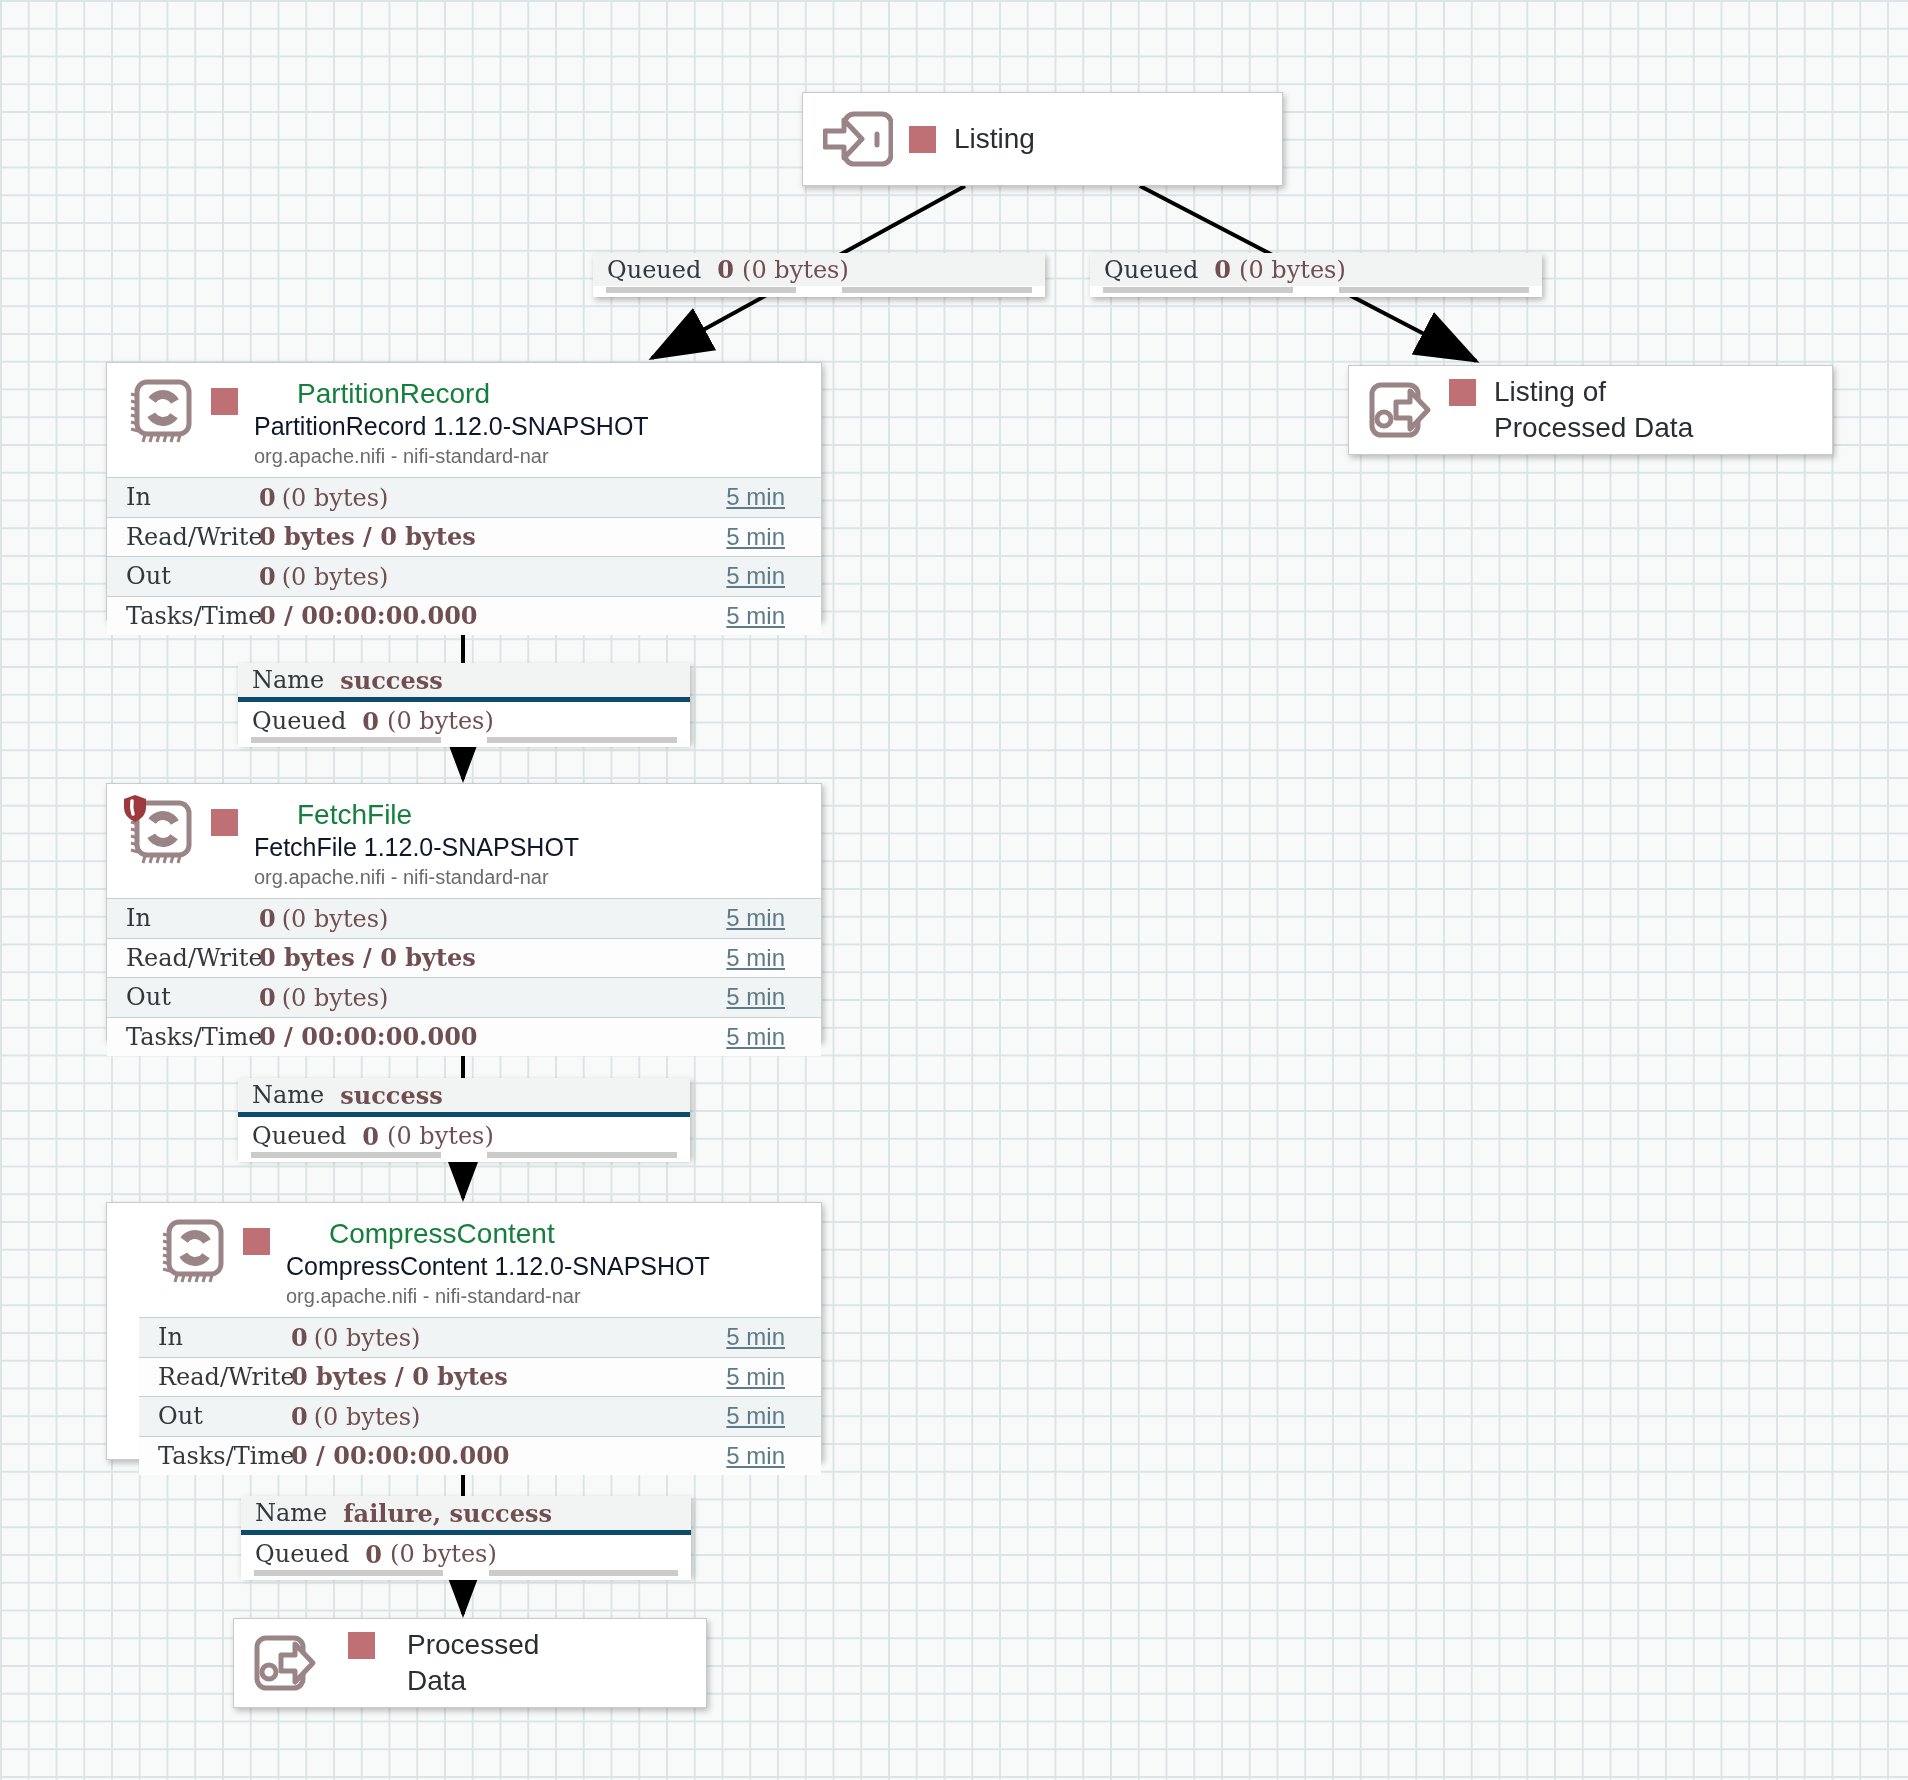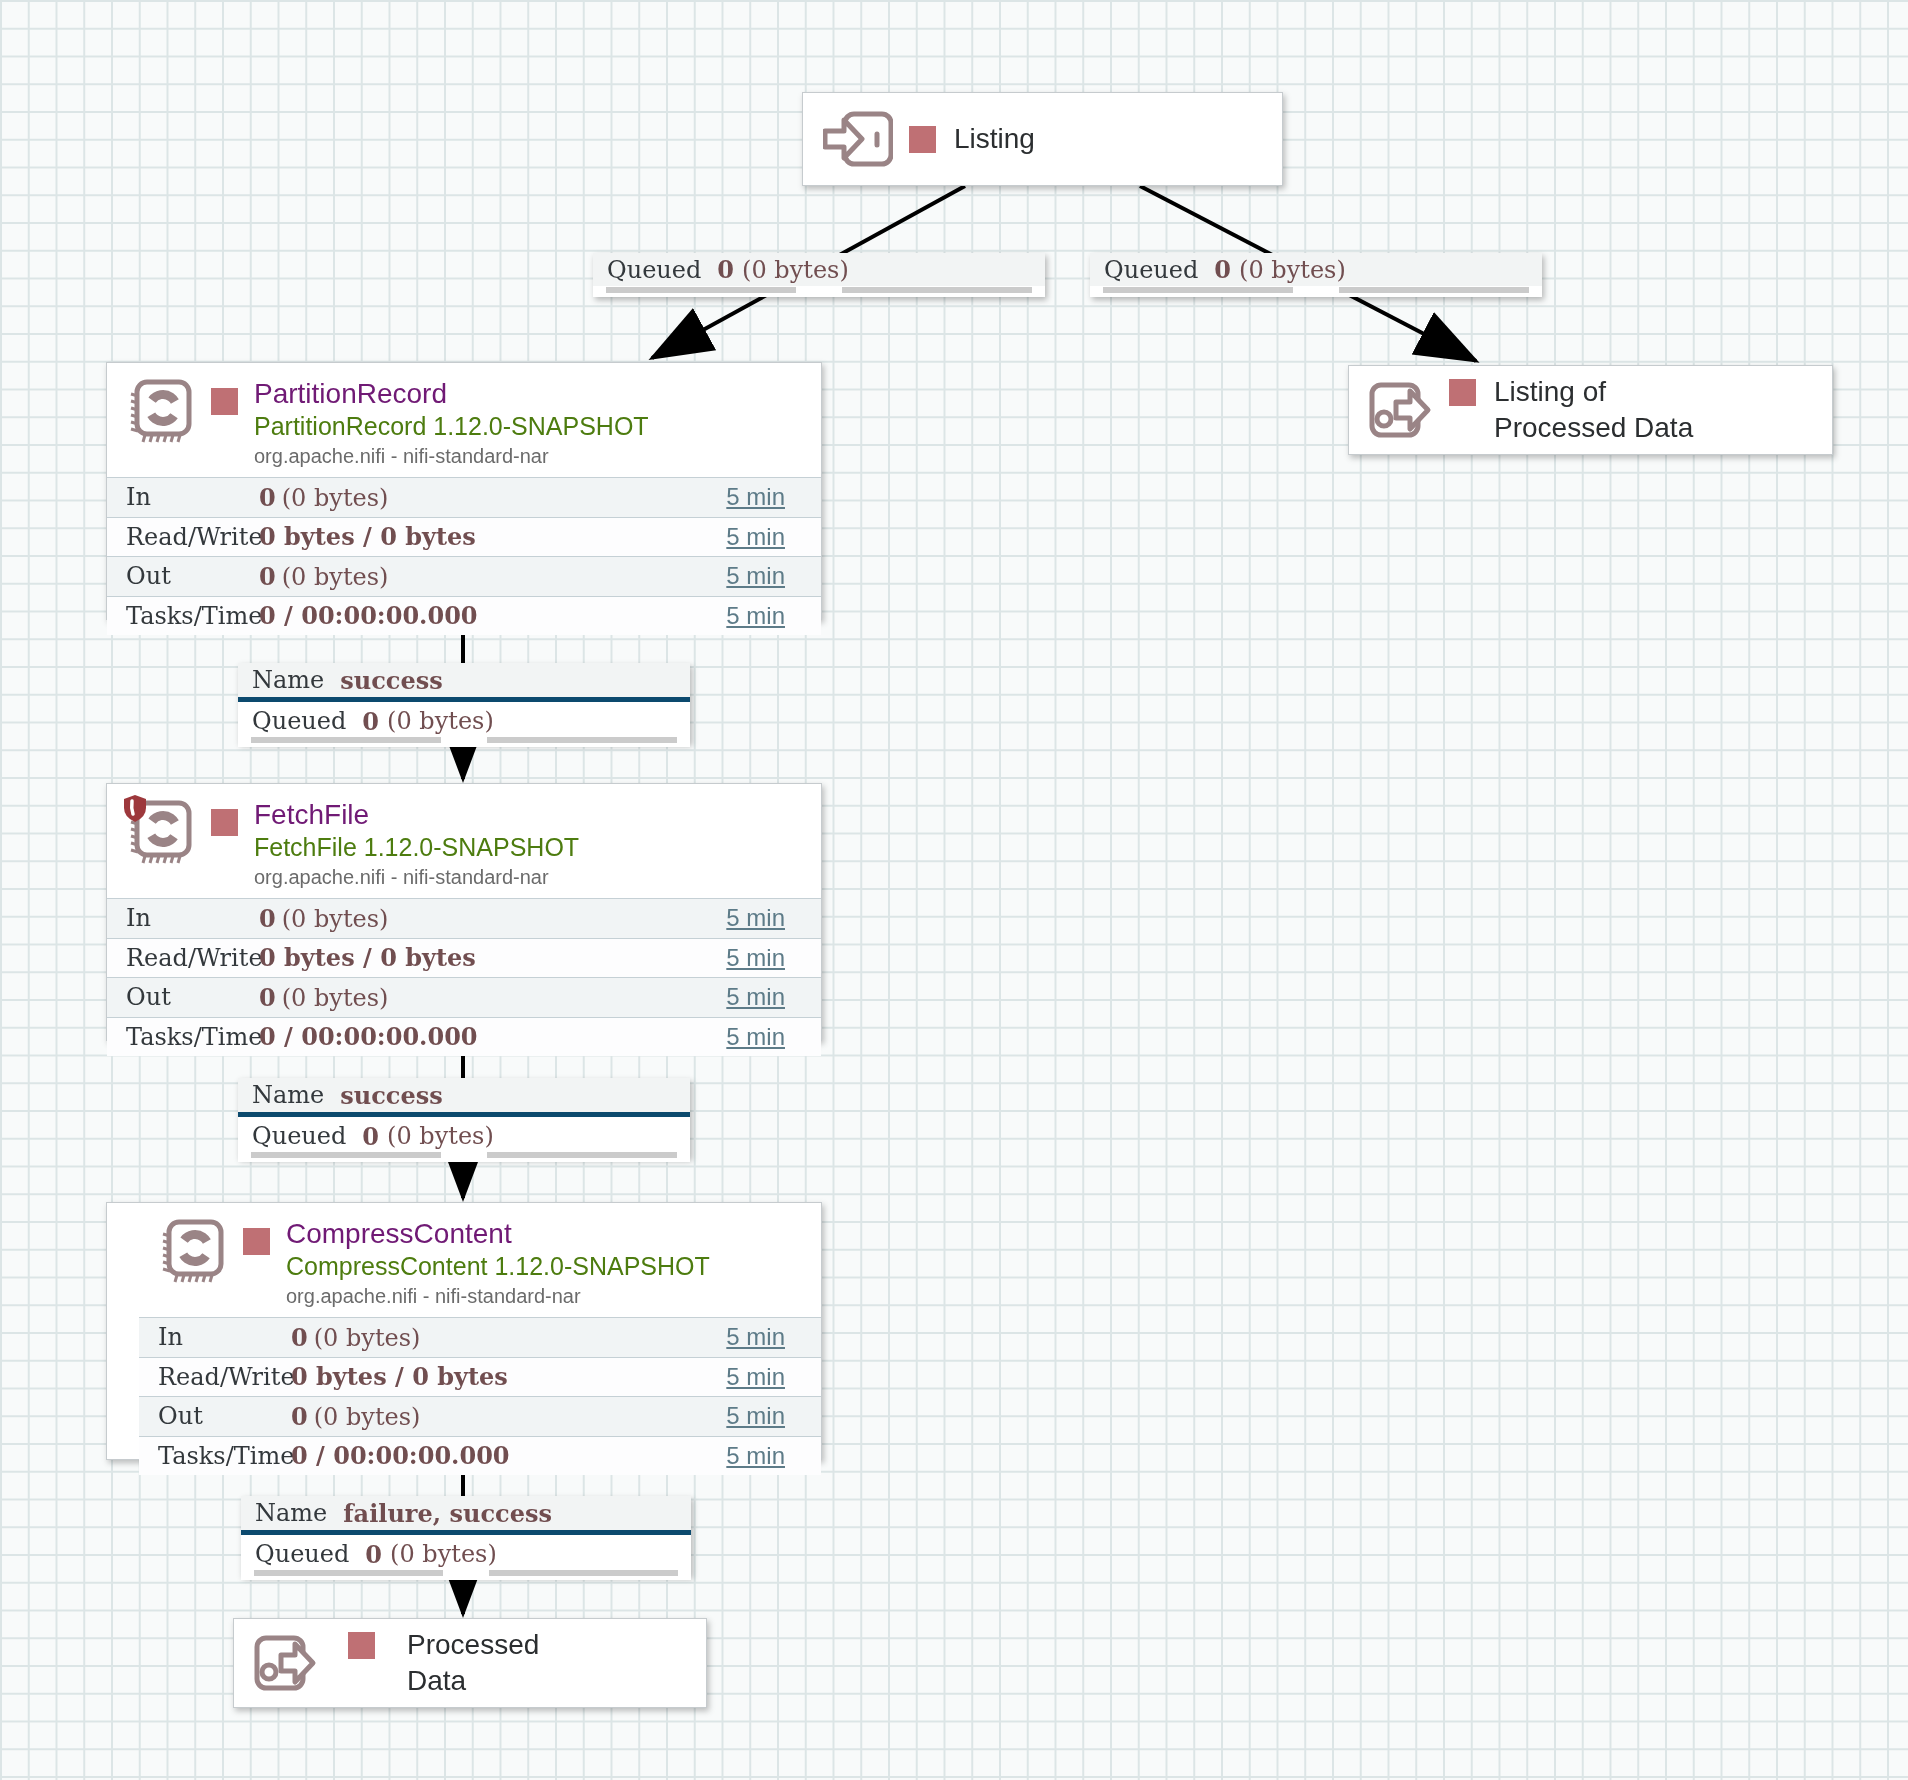--- a/index.html
+++ b/index.html
@@ -27,22 +27,22 @@
   .port.twoline .state-square{align-self:flex-start;margin-top:13px;}
 
   
   .proc{
     background:#fff;border:1px solid #c6cbce;box-sizing:border-box;
     box-shadow:2px 3px 6px rgba(0,0,0,.25);z-index:3;
   }
   .proc-header{position:relative;height:99px;display:flex;padding:15px 0 0 22px;}
   .proc-header .state-square{margin-left:16px;margin-top:10px;}
   .proc-titles{margin-left:16px;}
-  .proc-name{font-size:28px;color:#701a75;}
-  .proc-type{font-size:25px;color:#4d7c0f;margin-top:2px;}
+  .proc-name{font-size:28px;color:#15803d;margin-left:43px;}
+  .proc-type{font-size:25px;color:#0f172a;margin-top:2px;}
   .proc-bundle{font-size:20px;color:#6b6b6b;margin-top:4px;}
   .restricted{position:absolute;left:17px;top:11px;}
   .stats{height:158px;display:flex;flex-direction:column;font-family:"DejaVu Serif",serif;}
   .srow{flex:1;display:flex;align-items:center;border-top:1px solid #c5d0d5;padding-left:19px;font-size:24px;}
   .srow:nth-child(odd){background:#f1f4f5;}
   .srow:nth-child(even){background:#fdfdfe;}
   .slabel{width:133px;color:#33383c;flex:0 0 auto;}
   .sval{flex:1;color:#714e50;}
   .sval b{font-weight:bold;margin-right:6px;}
   .stime{flex:0 0 auto;padding-right:36px;color:#5d7b88;font-family:"Liberation Sans",sans-serif;font-size:24px;text-decoration:underline;}

